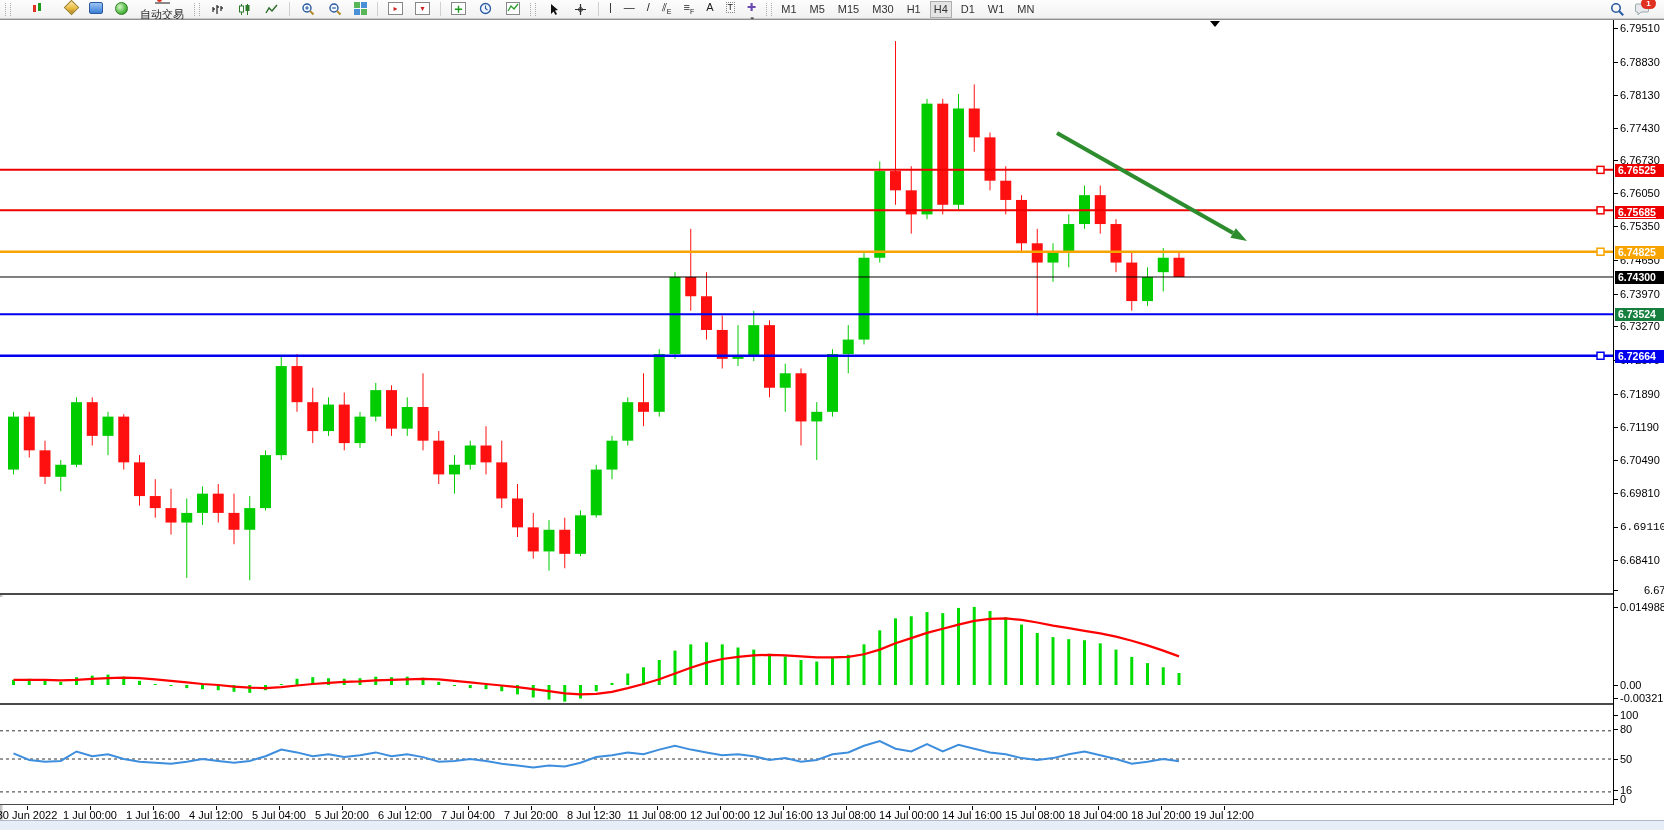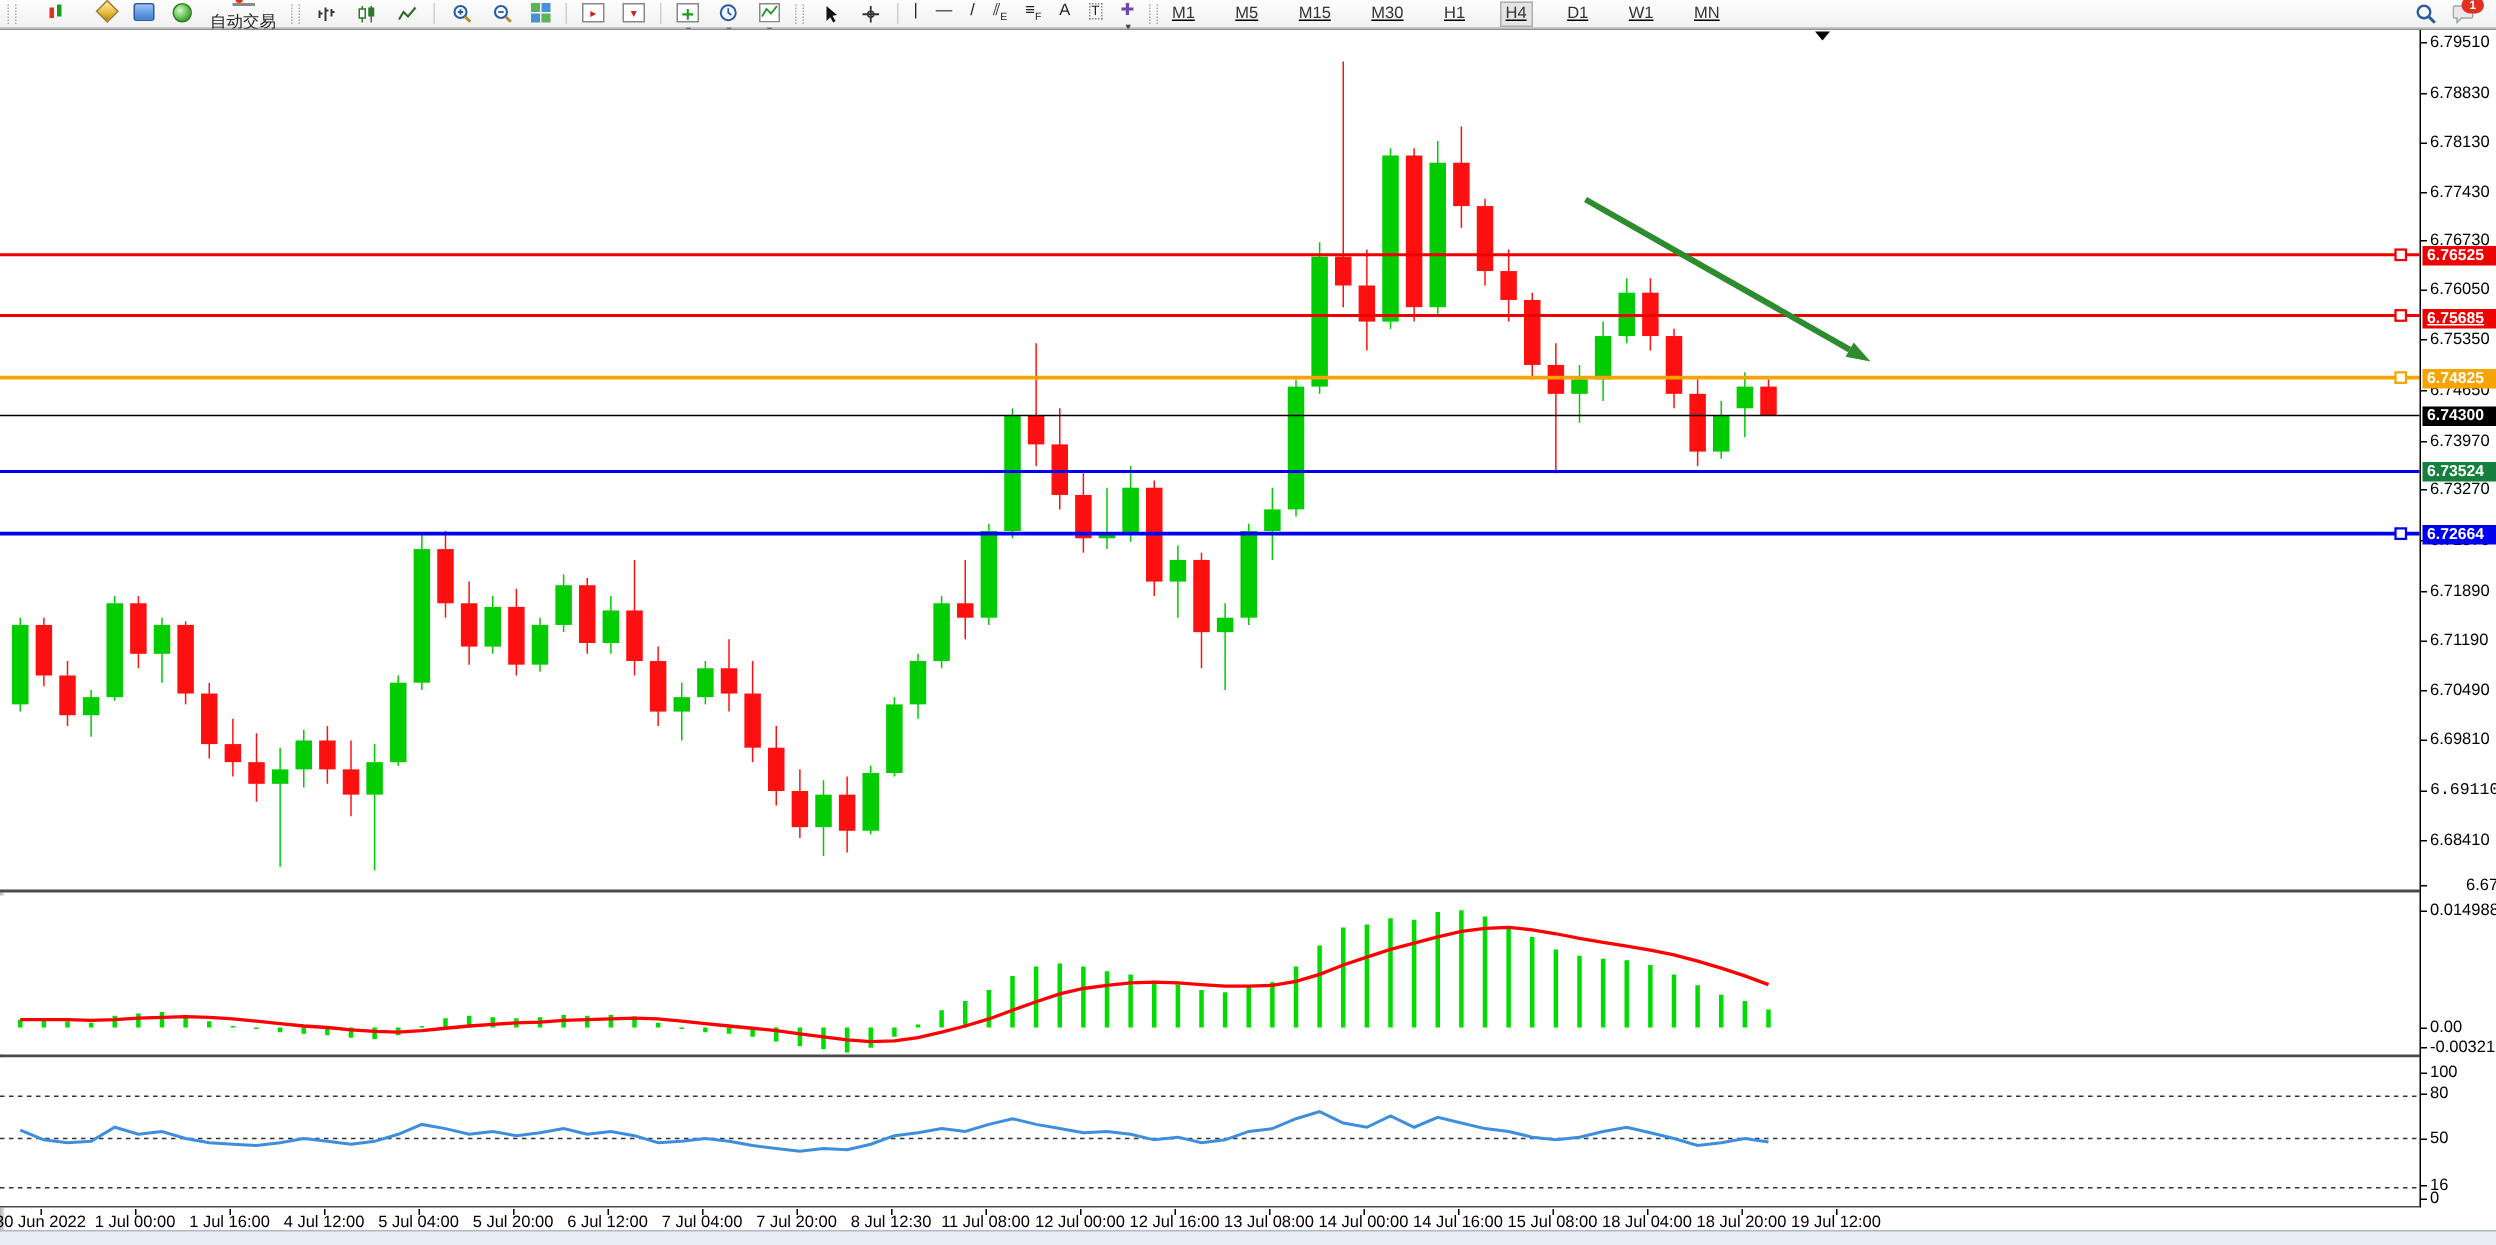--- a/index.html
+++ b/index.html
@@ -193,21 +193,21 @@
         <span class="glyph">A</span>
       </button>
     <button class="tbtn">
         <span class="glyph" style="border:1px dotted #888;padding:0 1px;font-size:9px;">T</span>
       </button>
     <button class="tbtn">
         <span class="glyph" style="color:#6a4ab0;">✚</span>
         <span class="caret">▼</span>
       </button>
     <span class="grip"></span>
-    <span id="tfGroup" style="display:flex;align-items:flex-start;gap:19px;text-decoration:underline;">
+    <span id="tfGroup" style="display:flex;align-items:flex-start;gap:5px;">
         <button class="tbtn tf">M1</button>
         <button class="tbtn tf">M5</button>
         <button class="tbtn tf">M15</button>
         <button class="tbtn tf">M30</button>
         <button class="tbtn tf">H1</button>
         <button class="tbtn tf active">H4</button>
         <button class="tbtn tf">D1</button>
         <button class="tbtn tf">W1</button>
         <button class="tbtn tf">MN</button>
       </span>

